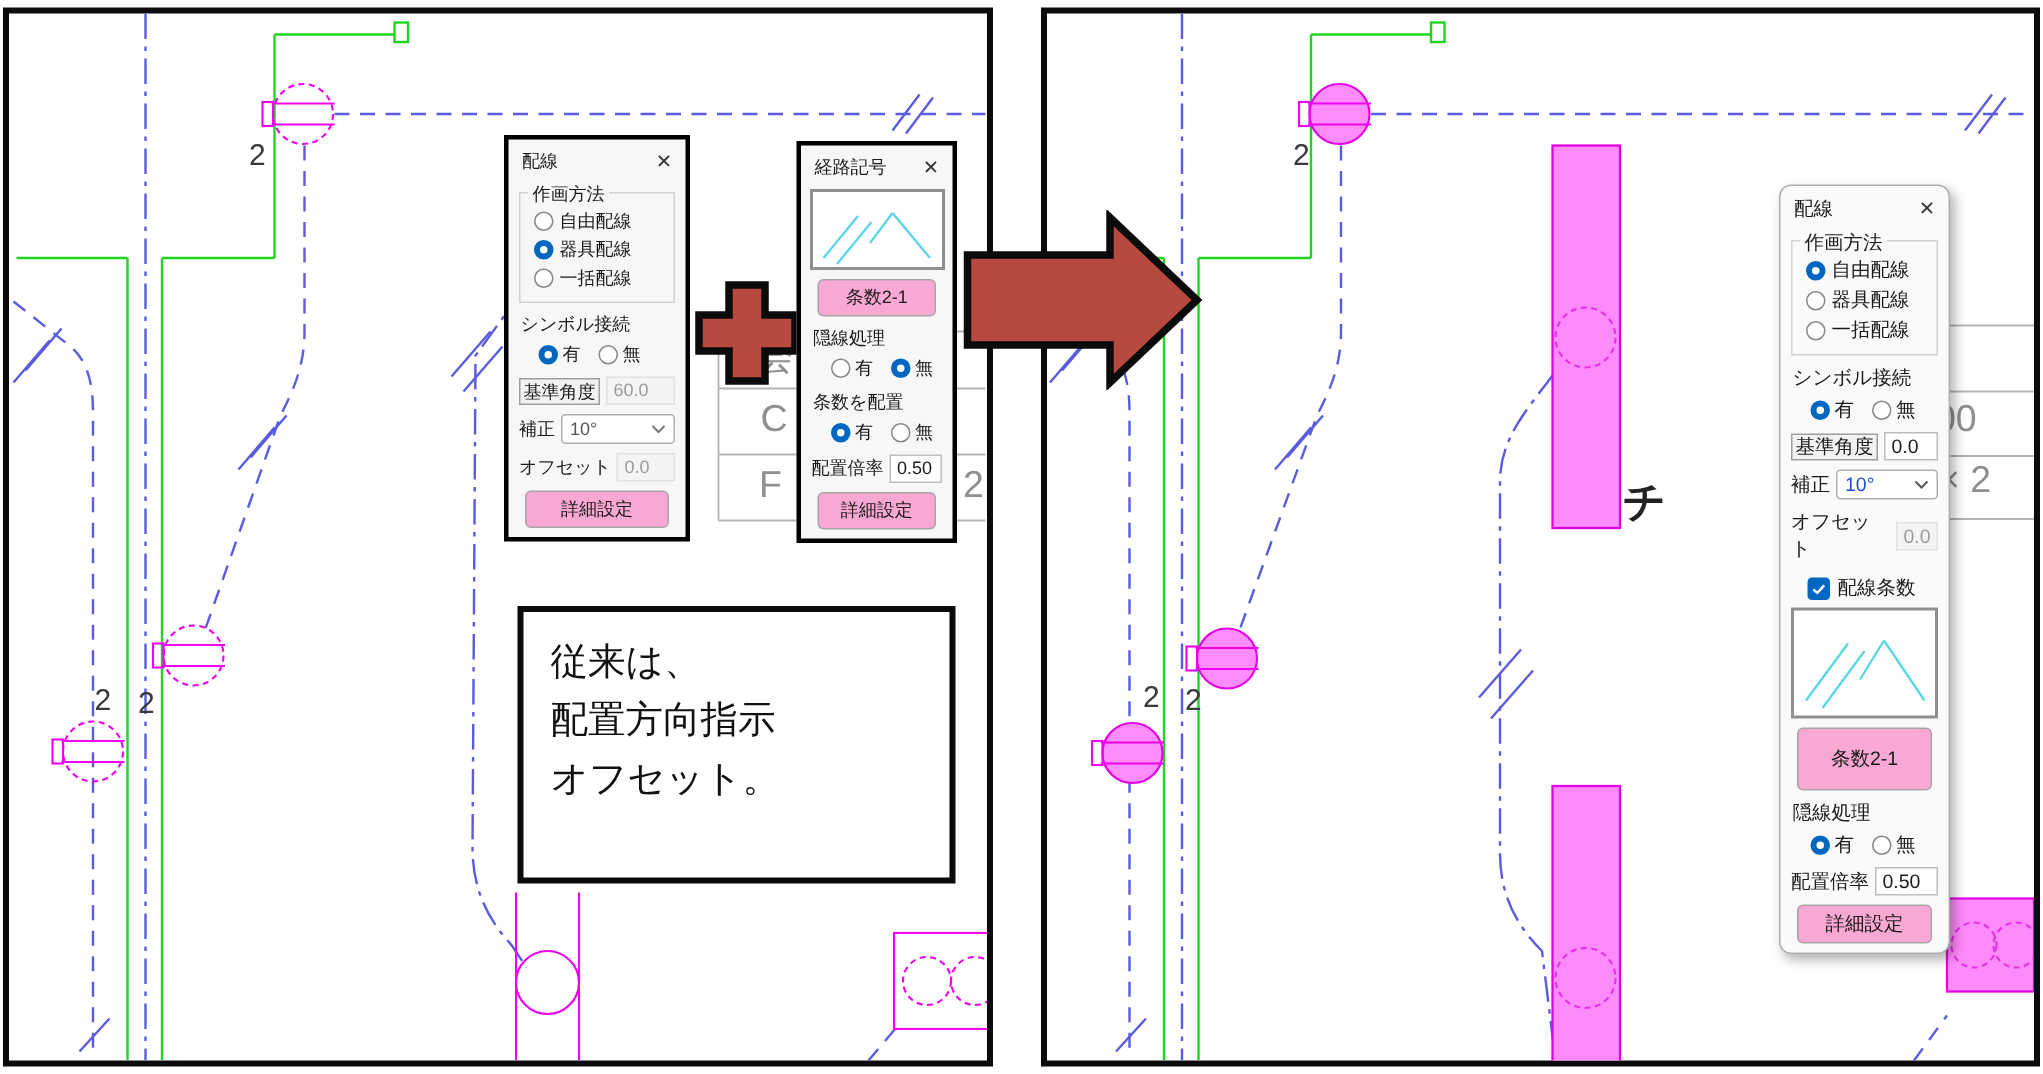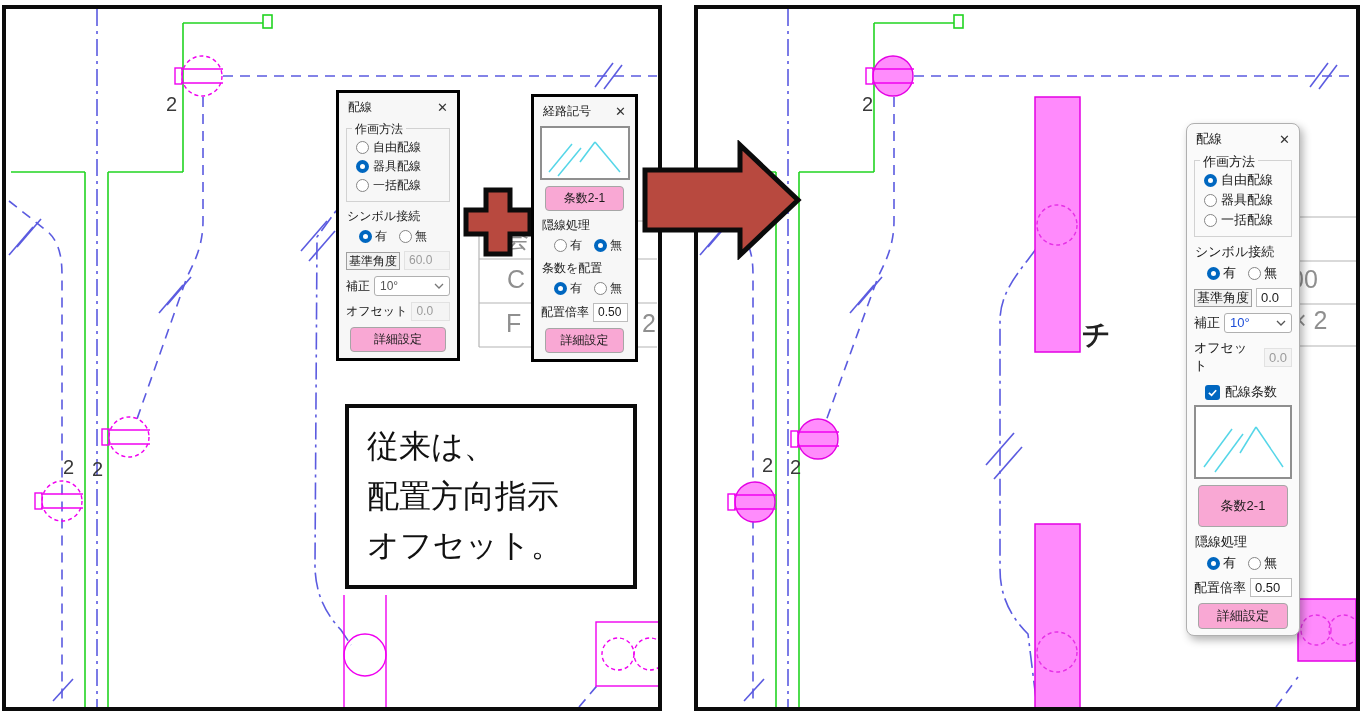--- a/index.html
+++ b/index.html
@@ -52,21 +52,21 @@
   .btn{border:1px solid #a6a6a6;border-radius:4px;background:#f9a8d4;text-align:center;
        padding:3px 0;margin:6px 11px;}
   .btn.big{padding:11px 0;}
   .preview{background:#fff;border:2px solid #8f8f8f;margin:4px auto;}
   .chkrow{display:flex;align-items:center;gap:5px;margin:8px 0 4px 18px;}
   .chk{width:15px;height:15px;background:#0067c0;border-radius:3px;display:flex;
        align-items:center;justify-content:center;}
   
   .note{position:absolute;left:345px;top:404px;width:292px;height:185px;border:4px solid #0b0b0b;
         background:#fff;box-sizing:border-box;z-index:4;padding:14px 0 0 18px;
-        font-family:Liberation Sans, sans-serif;font-size:32px;line-height:1.55;color:#111;}
+        font-family:Liberation Sans, sans-serif;font-size:25px;line-height:1.55;color:#111;}
   .shape{position:absolute;z-index:3;}
   .arrow{z-index:6;}
 </style>
 </head>
 <body>
 
 <div class="stage">
 
   <div class="panel panel-left">
     <svg class="cad" viewBox="0 0 650 698">

